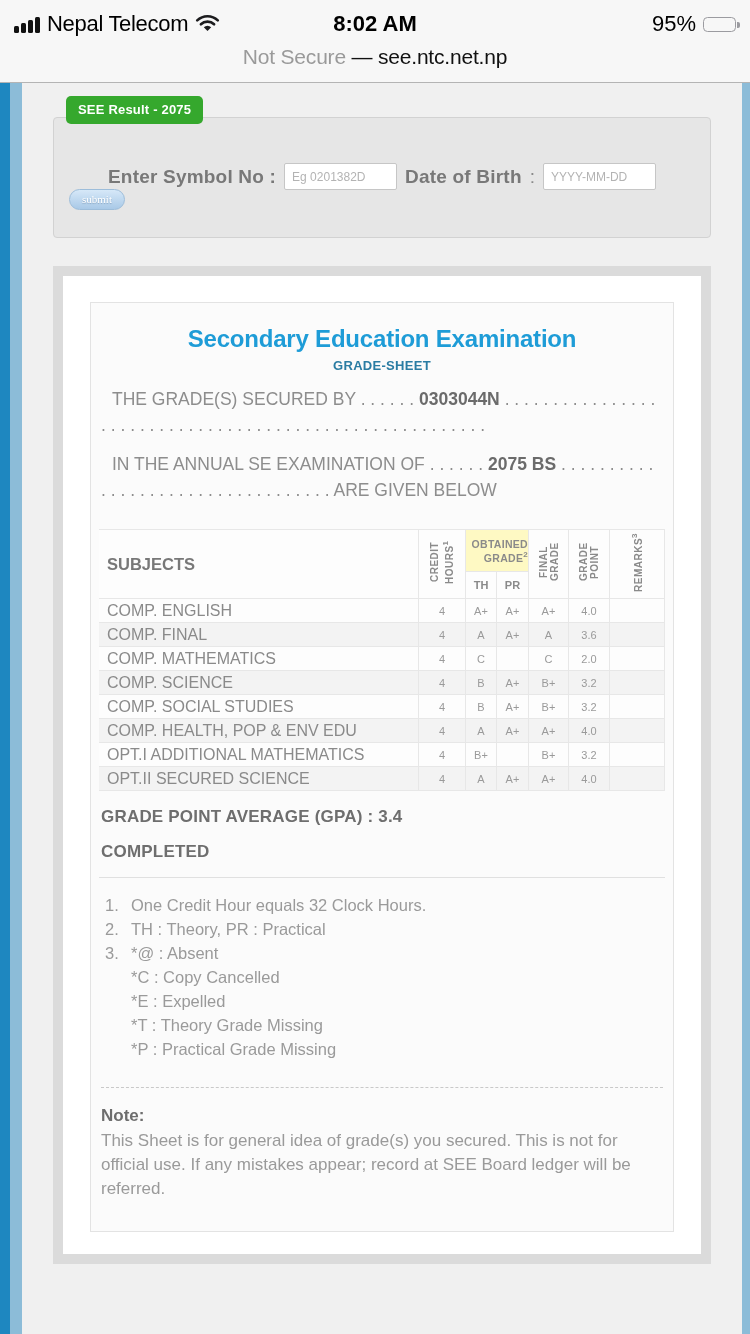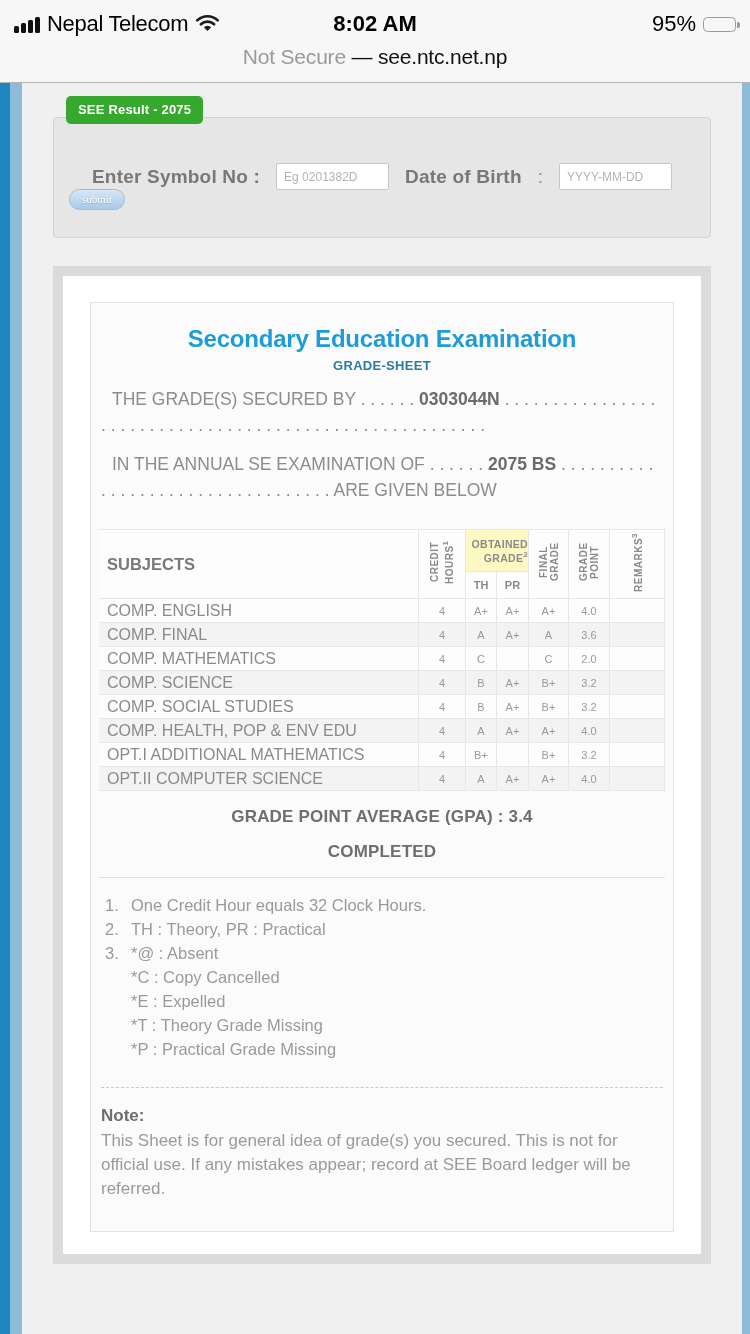--- a/index.html
+++ b/index.html
@@ -31,21 +31,21 @@
   .stripe-light { position:absolute; left:10px; top:0; bottom:0; width:12px; background:#8cbcd8; }
   .stripe-right { position:absolute; right:0; top:0; bottom:0; width:8px; background:#8cbcd8; }
   .content { position:absolute; left:22px; right:8px; top:0; bottom:0; overflow:hidden; }
 
   .badge { display:inline-block; margin:13px 0 0 44px; position:relative; z-index:2;
            background:#35a82d; color:#fff; font-size:13px; font-weight:bold;
            padding:6px 12px 7px; border-radius:5px; letter-spacing:0.2px; }
 
   .panel { margin:-7px 31px 0 31px; background:#e6e6e6; border:1px solid #d2d2d2; border-radius:4px;
            height:121px; position:relative; }
-  .formrow { display:flex; justify-content:center; align-items:center; gap:16px; padding-top:45px; }
+  .formrow { display:flex; justify-content:center; align-items:center; gap:8px; padding-top:45px; }
   .flabel { font-size:19px; font-weight:bold; color:#787878; letter-spacing:0.2px; }
   .fcolon { font-size:19px; color:#8a8a8a; }
   .tinput { width:113px; height:27px; border:1px solid #c6c6c6; border-radius:2px; background:#fff;
             font-size:12px; color:#777; padding:0 7px; font-family:"Liberation Sans",sans-serif; }
   .tinput::placeholder { color:#b3b3b3; }
   .btn-pill { display:inline-block; background:linear-gradient(#d6e8f8,#a9c9e7); border:1px solid #9dbdda;
               color:#fff; text-shadow:0 1px 1px rgba(100,130,160,.55); border-radius:11px;
               font-size:11px; padding:3px 12px 4px; cursor:pointer; font-family:Liberation Serif, serif; }
   .submit-pos { position:absolute; left:15px; bottom:27px; }
 
@@ -70,21 +70,21 @@
   th.vcell { height:55px; text-align:center; vertical-align:middle; background:#fdfdfd; overflow:visible; }
   th.vcell .tall { height:64px; }
   th.obtained { font-size:10.5px; font-weight:bold; color:#8a8a8a; text-align:right; height:33px; background:#fef9c3; letter-spacing:0.3px; }
   th.obtained sup { font-size:8px; }
   th.subhead { font-size:11px; font-weight:bold; color:#8a8a8a; text-align:center; height:21px; background:#fdfdfd; }
   .grades tbody td { height:24px; font-size:11px; color:#9a9a9a; text-align:center; }
   .grades tbody td.subj { text-align:left; font-size:16px; color:#8a8a8a; padding-left:8px; }
   .grades tbody tr:nth-child(odd) td { background:#fdfdfd; }
   .grades tbody tr:nth-child(even) td { background:#f3f3f3; }
 
-  .gpa-block { border-bottom:1px solid #e0e0e0; padding:16px 2px 15px; text-align:center; }
+  .gpa-block { border-bottom:1px solid #e0e0e0; padding:16px 2px 15px; text-align:left; }
   .gpa-line { font-size:17px; font-weight:bold; color:#6e6e6e; letter-spacing:0.2px; }
   .gpa-status { font-size:17px; font-weight:bold; color:#6e6e6e; margin-top:15px; letter-spacing:0.2px; }
 
   .footnotes { padding:15px 2px 0 6px; }
   .fn-item { display:flex; font-size:16.5px; color:#9a9a9a; line-height:24px; }
   .fn-num { width:26px; flex:none; }
   .fn-lines div { line-height:24px; }
 
   .dash-sep { border-top:1px dashed #c9c9c9; margin:26px 2px 0; }
   .note-block { padding:18px 2px 30px; }
@@ -262,21 +262,21 @@
               <tr>
                 <td class="subj">OPT.I ADDITIONAL MATHEMATICS</td>
                 <td>4</td>
                 <td>B+</td>
                 <td></td>
                 <td>B+</td>
                 <td>3.2</td>
                 <td></td>
               </tr>
               <tr>
-                <td class="subj">OPT.II COMPUTER SCIENCE</td>
+                <td class="subj">OPT.II SECURED SCIENCE</td>
                 <td>4</td>
                 <td>A</td>
                 <td>A+</td>
                 <td>A+</td>
                 <td>4.0</td>
                 <td></td>
               </tr>
             </tbody>
           </table>
 

